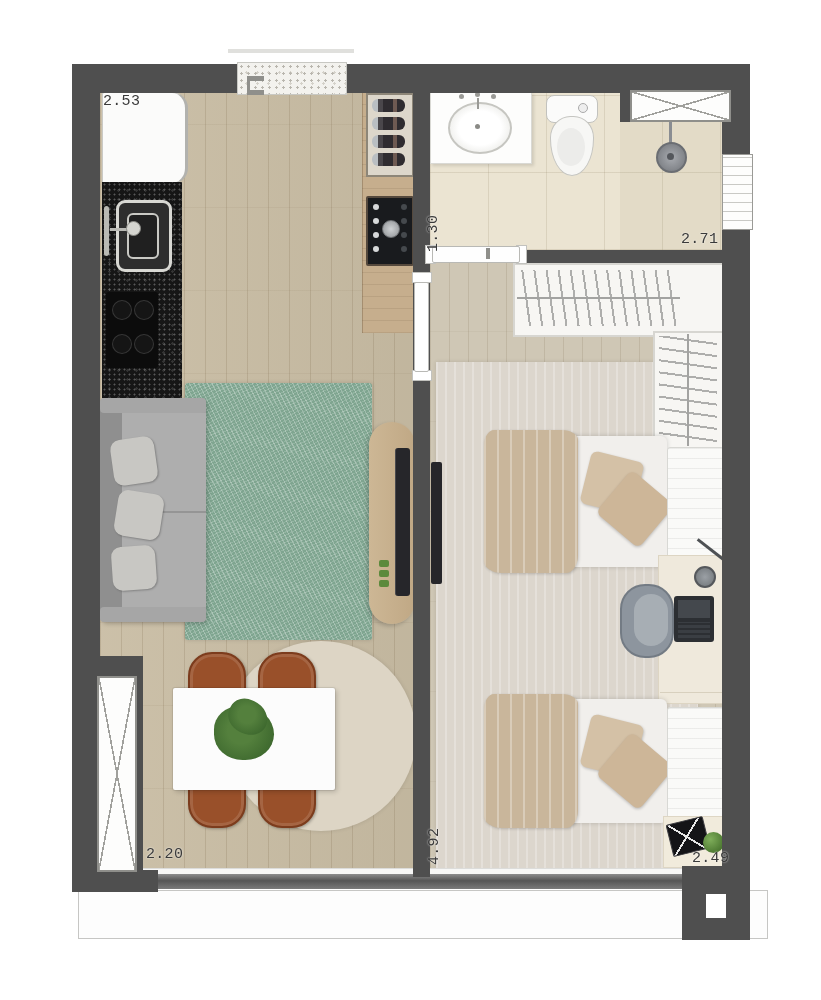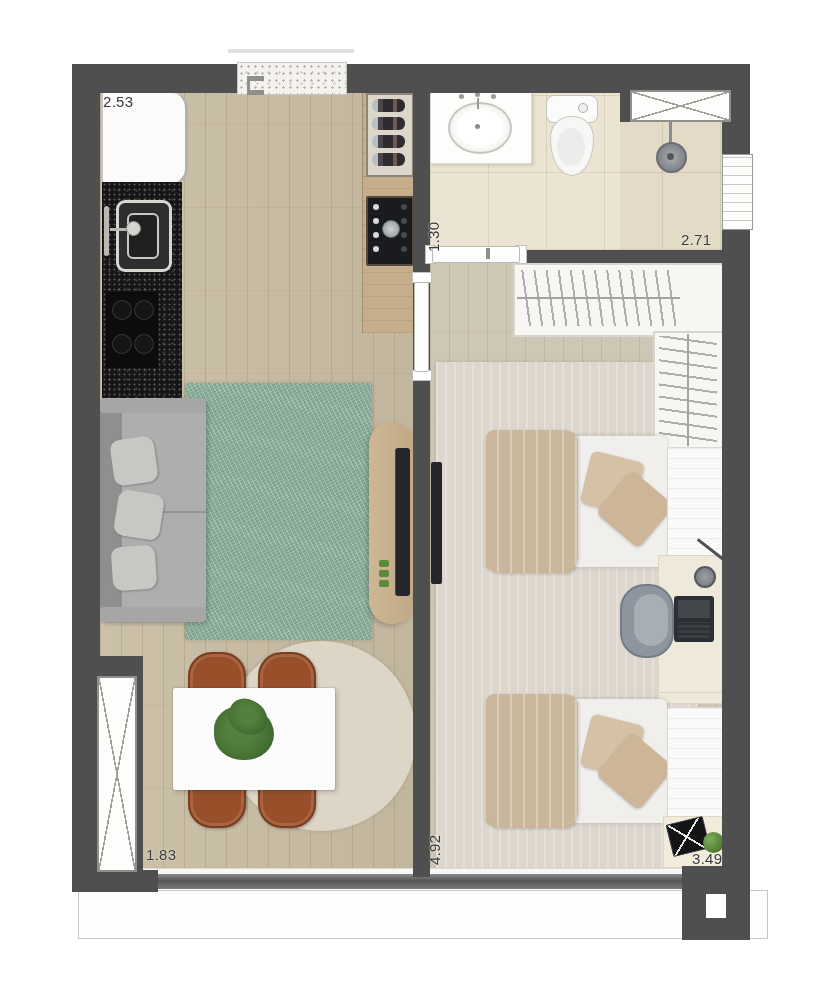--- a/index.html
+++ b/index.html
@@ -1,17 +1,17 @@
 <!DOCTYPE html>
 <html style="--wall: #4f4f4f; --wood-floor: #c9bda4; --bedroom-floor: #cfc7b5; --bathroom-tile: #ebe4d2; --rug-green: #7fa590; --rug-round: #ddd5c5; --rug-bedroom: #dcd6cd; --chair-leather: #99502a; --counter-granite: #161616; --sofa-gray: #a3a3a3; --bed-blanket: #c9b69b; --tv-black: #26262a; --wood-cabinet: #c6ae8d;"><head>
 <meta charset="utf-8">
 <style>
   html,body{margin:0;padding:0;background:#fff;}
   #plan{position:relative;width:821px;height:972px;background:#fff;overflow:hidden;
-        font-family:Liberation Sans, sans-serif;}
+        font-family:Liberation Mono, monospace;}
   .abs{position:absolute;}
 
   
   #floor-living{left:100px;top:93px;width:313px;height:779px;
     background-color:var(--wood-floor,#c9bda4);
     background-image:
       repeating-linear-gradient(90deg, rgba(120,100,70,.20) 0 1px, transparent 1px 21px),
       repeating-linear-gradient(0deg, rgba(120,100,70,.08) 0 1px, transparent 1px 83px),
       linear-gradient(90deg, rgba(255,255,255,.05), rgba(0,0,0,.04));}
   #floor-bedroom{left:430px;top:263px;width:292px;height:609px;
@@ -373,17 +373,17 @@
   <div class="abs" id="bedroom-door"></div>
   <div class="abs" id="corridor-line"></div>
   <div class="abs" id="entry-mat"></div>
   <div class="handle-bar" style="left:248px;top:76px;width:16px;height:5px;"></div>
   <div class="handle-bar" style="left:248px;top:90px;width:16px;height:5px;"></div>
   <div class="handle-bar" style="left:247px;top:76px;width:3px;height:19px;"></div>
 
   <div class="dim" id="dim-kitchen">2.53</div>
   <div class="dim rot" id="dim-hall">1.30</div>
   <div class="dim" id="dim-bath">2.71</div>
-  <div class="dim" id="dim-living">1.83</div>
+  <div class="dim" id="dim-living">2.20</div>
   <div class="dim rot" id="dim-bedlen">4.92</div>
-  <div class="dim" id="dim-bedwid">3.49</div>
+  <div class="dim" id="dim-bedwid">2.49</div>
 
 </div>
 
 </body></html>

